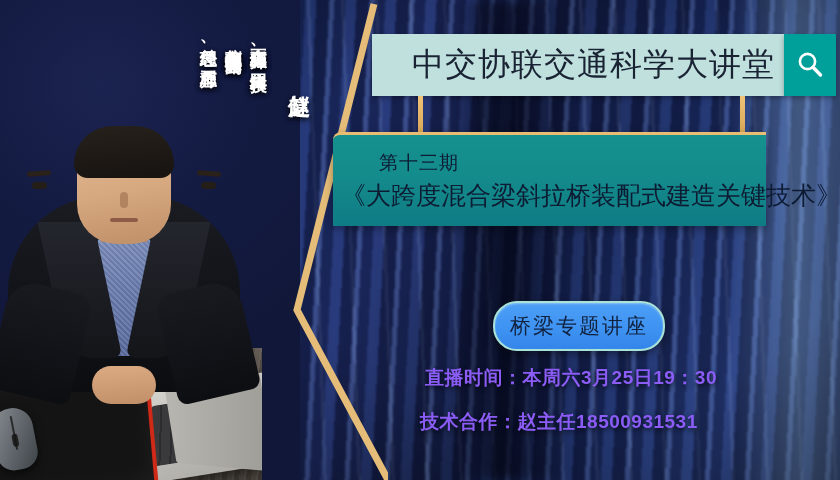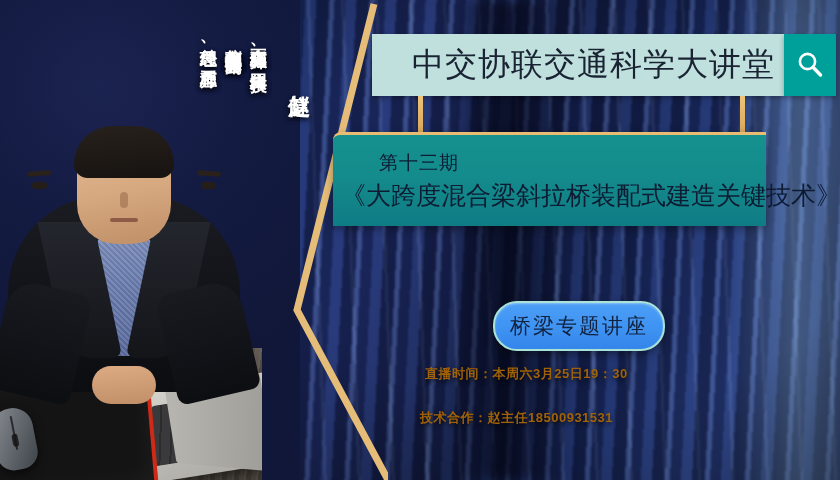--- a/index.html
+++ b/index.html
@@ -231,21 +231,21 @@
     background:linear-gradient(180deg,#4d9ff6 0%,#3e93f2 55%,#3485ea 100%);
     border:2px solid #a9e3d8;border-radius:24px;
     display:flex;align-items:center;justify-content:center;
     box-shadow:0 3px 9px rgba(0,0,0,.40), inset 0 1px 2px rgba(255,255,255,.35);
     margin-top:30px;
   }
   .pill-label{color:#11223f;font-size:21px;letter-spacing:2px;}
 
   
   .info-line{
-    position:absolute;color:#a16207;font-size:13px;font-weight:bold;
+    position:absolute;color:#8b5cf6;font-size:19px;font-weight:bold;
     letter-spacing:.5px;white-space:nowrap;
     text-shadow:0 2px 5px rgba(0,0,0,.70);
   }
   .info-1{left:425px;top:365px;}
   .info-2{left:420px;top:409px;}
 
   
   .v-text{
     position:absolute;
     writing-mode:vertical-rl;

